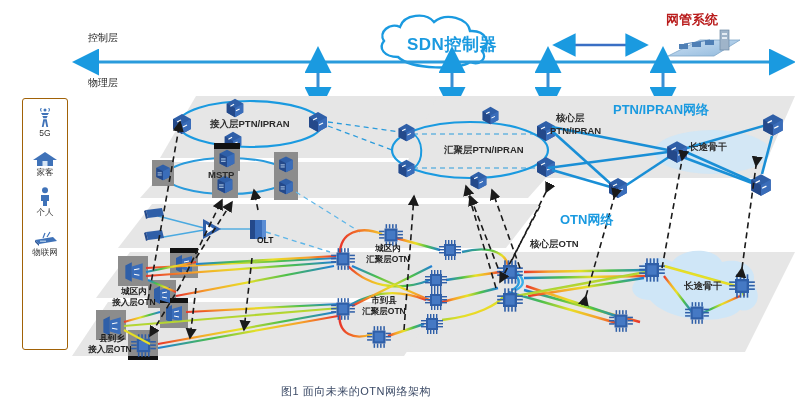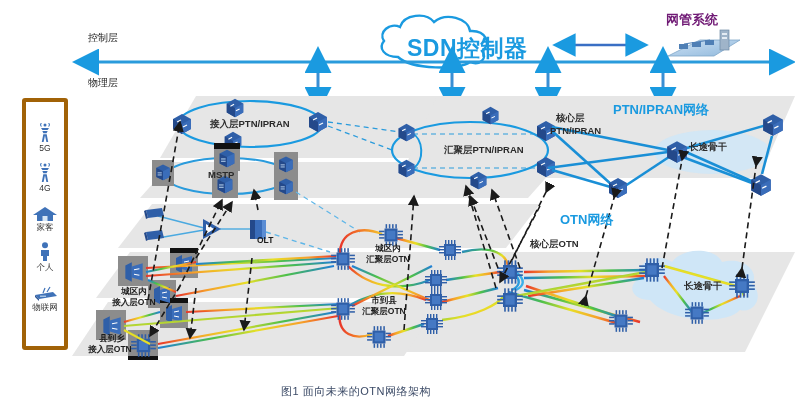--- a/index.html
+++ b/index.html
@@ -3,32 +3,32 @@
 <meta charset="utf-8">
 <style>
   html,body{margin:0;padding:0;background:#ffffff;}
   body{width:795px;height:419px;position:relative;overflow:hidden;
        font-family:"Liberation Sans","DejaVu Sans",sans-serif;}
   #root{position:absolute;inset:0;}
   svg#scene{position:absolute;left:0;top:0;width:795px;height:419px;}
 
   .lbl{position:absolute;white-space:nowrap;line-height:1.05;}
   .layer-name{font-size:10px;color:#1f1f1f;font-weight:400;}
-  .cloud-title{font-size:23px;font-weight:bold;color:#1a9ae0;letter-spacing:.5px;}
-  .nms-title{font-size:13px;font-weight:bold;color:#701a75;}
+  .cloud-title{font-size:17px;font-weight:bold;color:#1a9ae0;letter-spacing:.5px;}
+  .nms-title{font-size:13px;font-weight:bold;color:#b91c1c;}
   .net-title{font-size:13px;font-weight:bold;color:#1a9ae0;}
   .ring-label{font-size:9.5px;font-weight:bold;color:#2b2b2b;}
   .node-label{font-size:8.5px;font-weight:bold;color:#1c1c1c;text-align:center;}
   .small-label{font-size:8.5px;font-weight:bold;color:#1c1c1c;}
   .caption{font-size:11px;color:#3b4a66;letter-spacing:.5px;}
   .side-txt{font-size:8.5px;color:#333;text-align:center;width:100%;}
 
   #sidebar{position:absolute;left:22px;top:98px;width:46px;height:252px;
-           border:4px solid #a16207;border-radius:3px;background:#fff;
-           box-sizing:border-box;padding-top:16px;}
+           border:1px solid #a16207;border-radius:3px;background:#fff;
+           box-sizing:border-box;padding-top:4px;}
   .side-item{height:40px;display:flex;flex-direction:column;align-items:center;
              justify-content:center;}
   .side-ico{height:20px;display:flex;align-items:flex-end;justify-content:center;}
 </style>
 </head>
 <body>
 
 <div id="root">
 
   <svg id="scene" viewBox="0 0 795 419">
@@ -435,37 +435,20 @@
           <g fill="#3f72b8">
             <path d="M7,5 L15,5 L13.6,7 L8.4,7 Z"></path>
             <path d="M8.3,8 L13.7,8 L12.6,10.2 L9.4,10.2 Z"></path>
             <path d="M9.3,11.2 L12.7,11.2 L14.2,19 L12.4,19 L11,12.6 L9.6,19 L7.8,19 Z"></path>
           </g>
         </svg>
       </div>
       <div class="side-txt">5G</div>
     </div>
 
-    <div class="side-item">
-      <div class="side-ico">
-        <svg width="22" height="20" viewBox="0 0 22 20">
-          <g stroke="#4a7fc1" stroke-width="1.1" fill="none">
-            <path d="M7.5,3.5 C6.2,2.4 6.2,1.1 7.5,0.2"></path>
-            <path d="M14.5,3.5 C15.8,2.4 15.8,1.1 14.5,0.2"></path>
-          </g>
-          <circle cx="11" cy="2" r="1.5" fill="#3f72b8"></circle>
-          <g fill="#3f72b8">
-            <path d="M7,5 L15,5 L13.6,7 L8.4,7 Z"></path>
-            <path d="M8.3,8 L13.7,8 L12.6,10.2 L9.4,10.2 Z"></path>
-            <path d="M9.3,11.2 L12.7,11.2 L14.2,19 L12.4,19 L11,12.6 L9.6,19 L7.8,19 Z"></path>
-          </g>
-        </svg>
-      </div>
-      <div class="side-txt">4G</div>
-    </div>
 
 
     <div class="side-item">
       <div class="side-ico">
         <svg width="26" height="16" viewBox="0 0 26 16">
           <path d="M13,1 L25,9 L21,9 L21,15 L5,15 L5,9 L1,9 Z" fill="#3f72b8"></path>
           <rect x="10.5" y="10" width="5" height="5" fill="#d7e6f5"></rect>
         </svg>
       </div>
       <div class="side-txt">家客</div>

